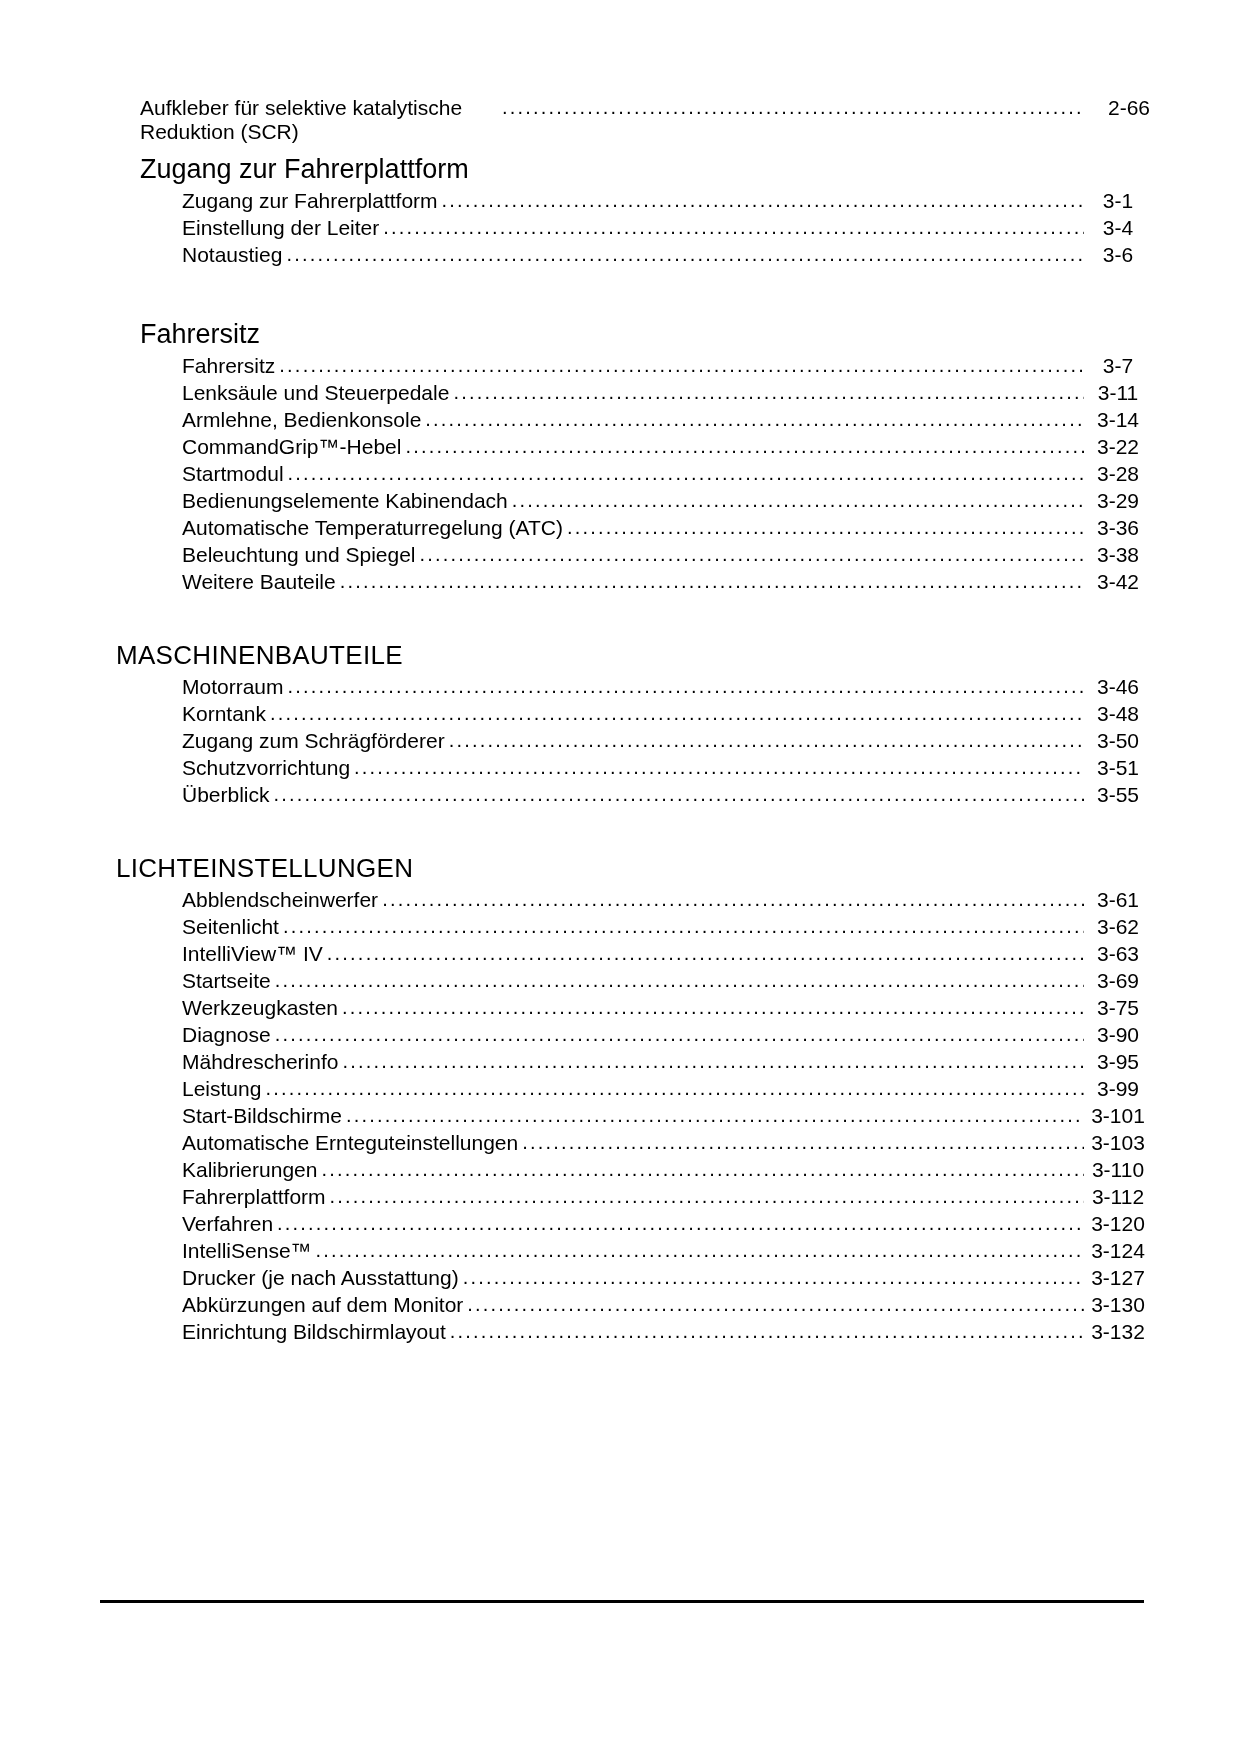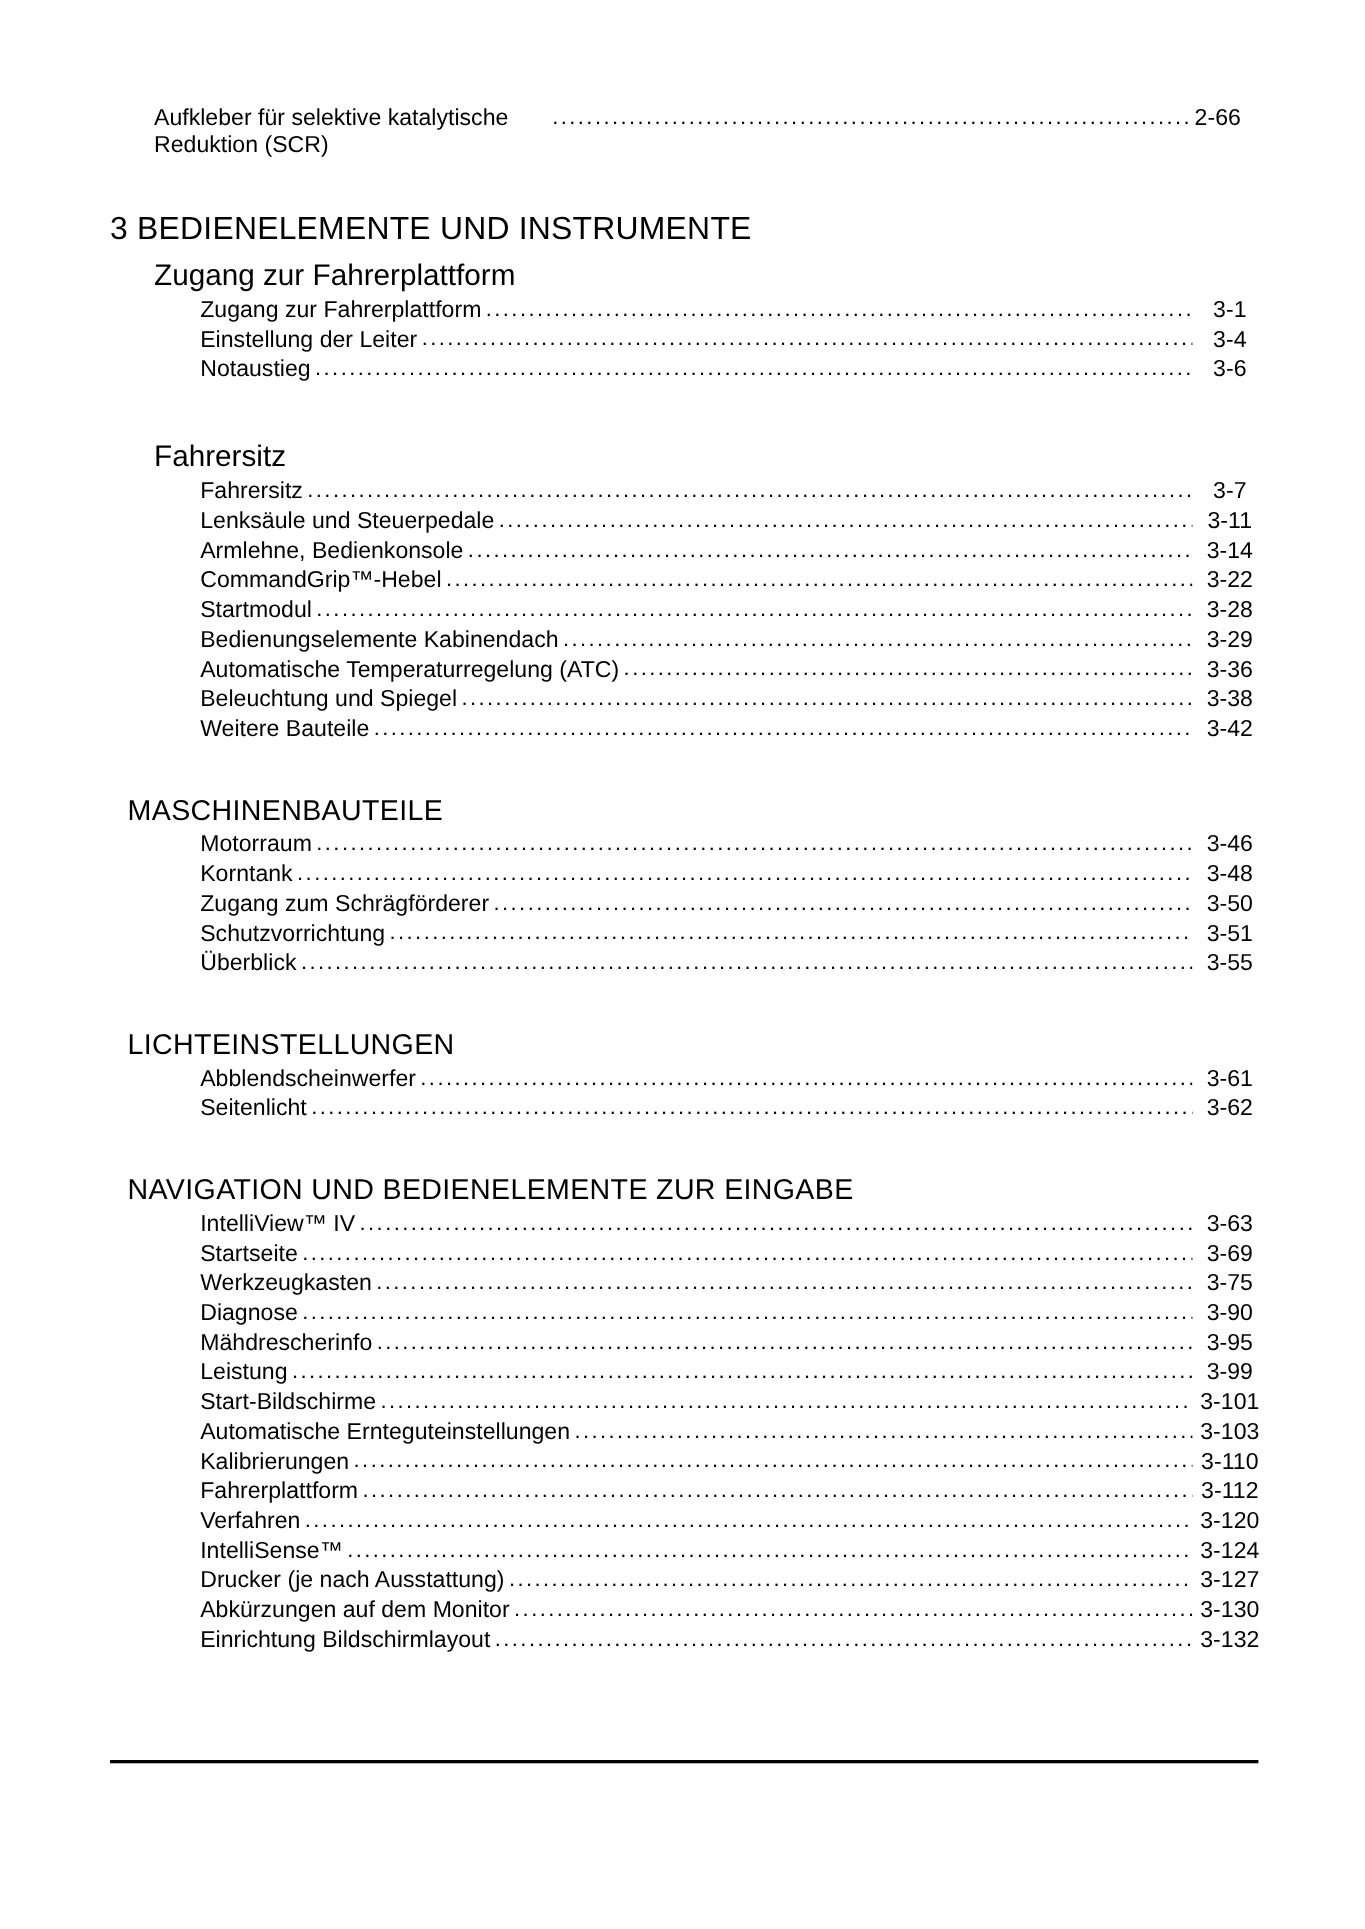--- a/index.html
+++ b/index.html
@@ -95,20 +95,21 @@
     white-space: nowrap;
     margin: 0 2px 0 4px;
     letter-spacing: 2.2px;
     font-size: 20px;
     line-height: 1;
     transform: translateY(-1px);
   }
   .cont-entry .epage {
     white-space: nowrap;
     min-width: 64px;
+    text-align: right;
   }
 
   .footer-rule {
     position: absolute;
     left: 100px;
     top: 1600px;
     width: 1044px;
     height: 3px;
     background: #000000;
   }
@@ -119,21 +120,20 @@
 <div class="page">
 
   <div class="content">
 
     <div class="cont-entry">
       <span class="etitle">Aufkleber für selektive katalytische Reduktion (SCR)</span>
       <span class="dots">......................................................................................................</span>
       <span class="epage">2-66</span>
     </div>
 
-    <div class="chapter-title">3 BEDIENELEMENTE UND INSTRUMENTE</div>
 
     <div id="sections">
         <div class="sec-heading">Zugang zur Fahrerplattform</div>
         <div class="entry">
           <span class="etitle">Zugang zur Fahrerplattform</span>
           <span class="dots">......................................................................................................................</span>
           <span class="epage">3-1</span>
         </div>
         <div class="entry">
           <span class="etitle">Einstellung der Leiter</span>
@@ -221,21 +221,20 @@
         <div class="entry">
           <span class="etitle">Abblendscheinwerfer</span>
           <span class="dots">......................................................................................................................</span>
           <span class="epage">3-61</span>
         </div>
         <div class="entry">
           <span class="etitle">Seitenlicht</span>
           <span class="dots">......................................................................................................................</span>
           <span class="epage">3-62</span>
         </div>
-        <div class="sec-heading caps gap-top">NAVIGATION UND BEDIENELEMENTE ZUR EINGABE</div>
         <div class="entry">
           <span class="etitle">IntelliView™ IV</span>
           <span class="dots">......................................................................................................................</span>
           <span class="epage">3-63</span>
         </div>
         <div class="entry">
           <span class="etitle">Startseite</span>
           <span class="dots">......................................................................................................................</span>
           <span class="epage">3-69</span>
         </div>

